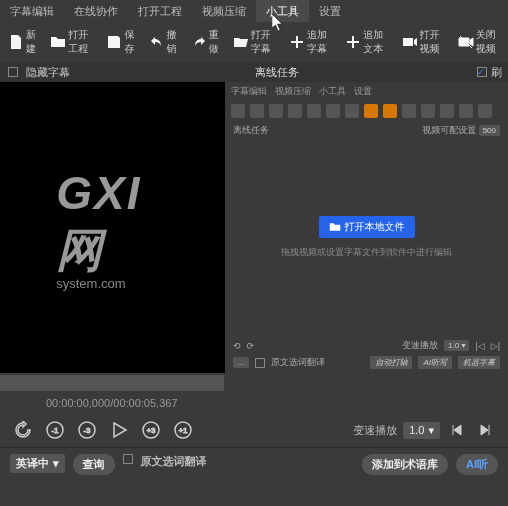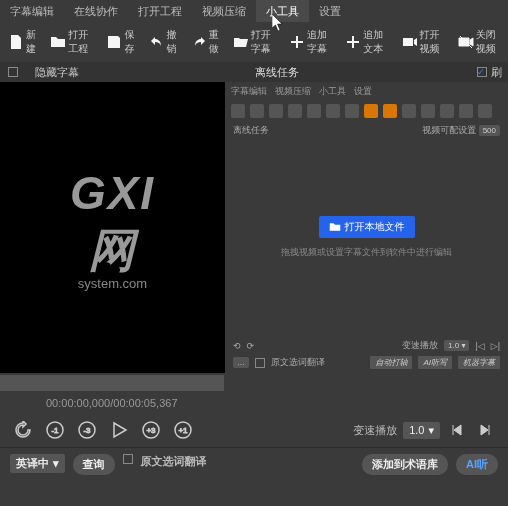--- a/index.html
+++ b/index.html
@@ -6,28 +6,28 @@
 body { width: 508px; height: 506px; background: #3a3a3a; color: #ccc; overflow: hidden; position: relative; }
 .tabbar { display: flex; background: #3a3a3a; height: 22px; font-size: 11px; }
 .tab { padding: 4px 10px; color: #bbb; cursor: pointer; }
 .tab.active { background: #4a4a4a; color: #fff; }
 .cursor-img { position: absolute; left: 272px; top: 14px; pointer-events: none; z-index: 100; }
 .toolbar { display: flex; background: #3a3a3a; padding: 4px 2px; gap: 2px; }
 .tool-btn { display: flex; flex-direction: row; align-items: center; gap: 2px; padding: 2px 6px; cursor: pointer; font-size: 10px; color: #ccc; min-width: 36px; }
 .tool-btn .icon { width: 18px; height: 18px; display: flex; align-items: center; justify-content: center; }
 .tool-btn .icon svg { fill: #f5f5f5; }
 .subheader { display: flex; background: #333; height: 20px; font-size: 11px; align-items: center; }
-.subheader-left { display: flex; align-items: center; gap: 17px; padding-left: 8px; width: 225px; text-align: center; }
+.subheader-left { display: flex; align-items: center; gap: 8px; padding-left: 8px; width: 225px; text-align: center; }
 .subheader-mid { flex: 1; text-align: left; padding-left: 30px; color: #ddd; }
 .subheader-right { padding-right: 6px; display: flex; align-items: center; gap: 4px; }
 .chk { width: 10px; height: 10px; border: 1px solid #888; display: inline-block; }
 .chk.checked::after { content: "✓"; color: #3b82f6; font-size: 9px; position: relative; top: -3px; left: -1px; }
 .main { display: flex; height: 291px; background: #2a2a2a; }
 .video-area { width: 225px; background: #000; position: relative; }
-.watermark { position: absolute; left: 50%; top: 50%; transform: translate(-50%, -50%); color: #888; font-family: Georgia, serif; text-align: center; }
+.watermark { position: absolute; left: 50%; top: 50%; transform: translate(-50%, -50%); color: #888; font-family: Georgia, serif; text-align: left; }
 .watermark .big { font-size: 46px; font-style: italic; color: #999; font-weight: bold; letter-spacing: 2px; }
 .watermark .small { font-size: 13px; color: #888; margin-top: -6px; }
 .side-panel { flex: 1; background: #3a3a3a; display: flex; flex-direction: column; font-size: 9px; }
 .sp-tabs { display: flex; gap: 8px; padding: 3px 6px; font-size: 9px; color: #999; }
 .sp-icons { display: flex; gap: 5px; padding: 3px 6px; align-items: center; }
 .sp-icons .mi { width: 14px; height: 14px; background: #555; border-radius: 2px; }
 .sp-icons .mi.orange { background: #d97706; }
 .sp-row { display: flex; justify-content: space-between; padding: 3px 8px; font-size: 9px; color: #aaa; align-items: center; }
 .sp-body { flex: 1; display: flex; flex-direction: column; align-items: center; justify-content: center; gap: 8px; }
 .open-btn { background: #2563eb; color: #fff; padding: 4px 10px; font-size: 10px; border-radius: 2px; display: flex; align-items: center; gap: 4px; cursor: pointer; }

